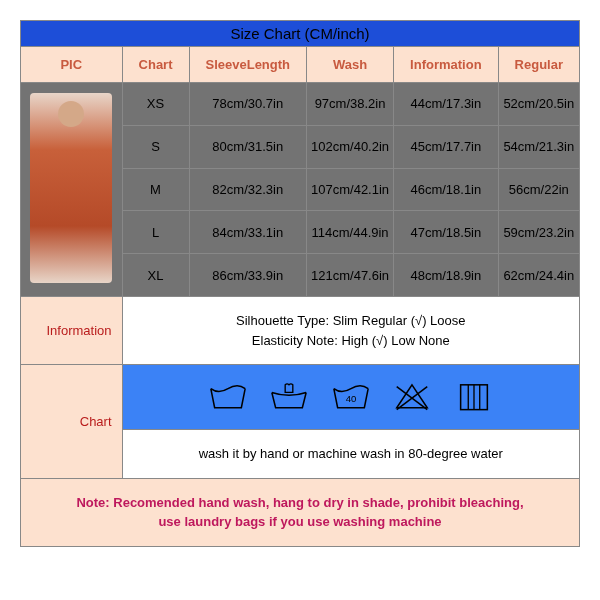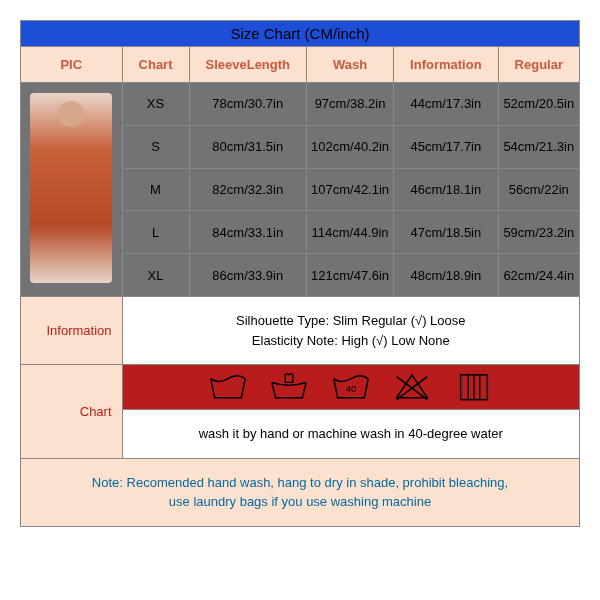--- a/index.html
+++ b/index.html
@@ -54,27 +54,28 @@
   }
   .info-cell, .wash-text-cell, .note-cell {
     text-align: center;
     padding: 14px;
     border: 1px solid #888;
     background: #fff;
     line-height: 1.5;
   }
   .note-cell {
     background: #fde1cf;
-    color: #0369a1;
+    color: #be185d;
+    font-weight: bold;
   }
   .wash-icons {
     text-align: center;
-    padding: 6px;
-    border: 1px solid #888;
-    background: #b91c1c;
+    padding: 16px;
+    border: 1px solid #888;
+    background: #3b82f6;
   }
   .icon {
     display: inline-block;
     width: 42px;
     height: 32px;
     margin: 0 8px;
     vertical-align: middle;
   }
   .product-img {
     width: 82px;
@@ -190,21 +191,21 @@
         <svg viewBox="0 0 44 34">
               <rect x="8" y="4" width="28" height="26" fill="none" stroke="#000" stroke-width="1.6"></rect>
               <line x1="16" y1="4" x2="16" y2="30" stroke="#000" stroke-width="1.4"></line>
               <line x1="22" y1="4" x2="22" y2="30" stroke="#000" stroke-width="1.4"></line>
               <line x1="28" y1="4" x2="28" y2="30" stroke="#000" stroke-width="1.4"></line>
             </svg>
       </span>
     </td>
   </tr>
   <tr>
-    <td colspan="5" class="wash-text-cell">wash it by hand or machine wash in 40-degree water</td>
+    <td colspan="5" class="wash-text-cell">wash it by hand or machine wash in 80-degree water</td>
   </tr>
 
   <tr>
     <td colspan="6" class="note-cell">
       <span>Note: Recomended hand wash, hang to dry in shade, prohibit bleaching,</span><br>
       <span>use laundry bags if you use washing machine</span>
     </td>
   </tr>
 </tbody>
   </table>

